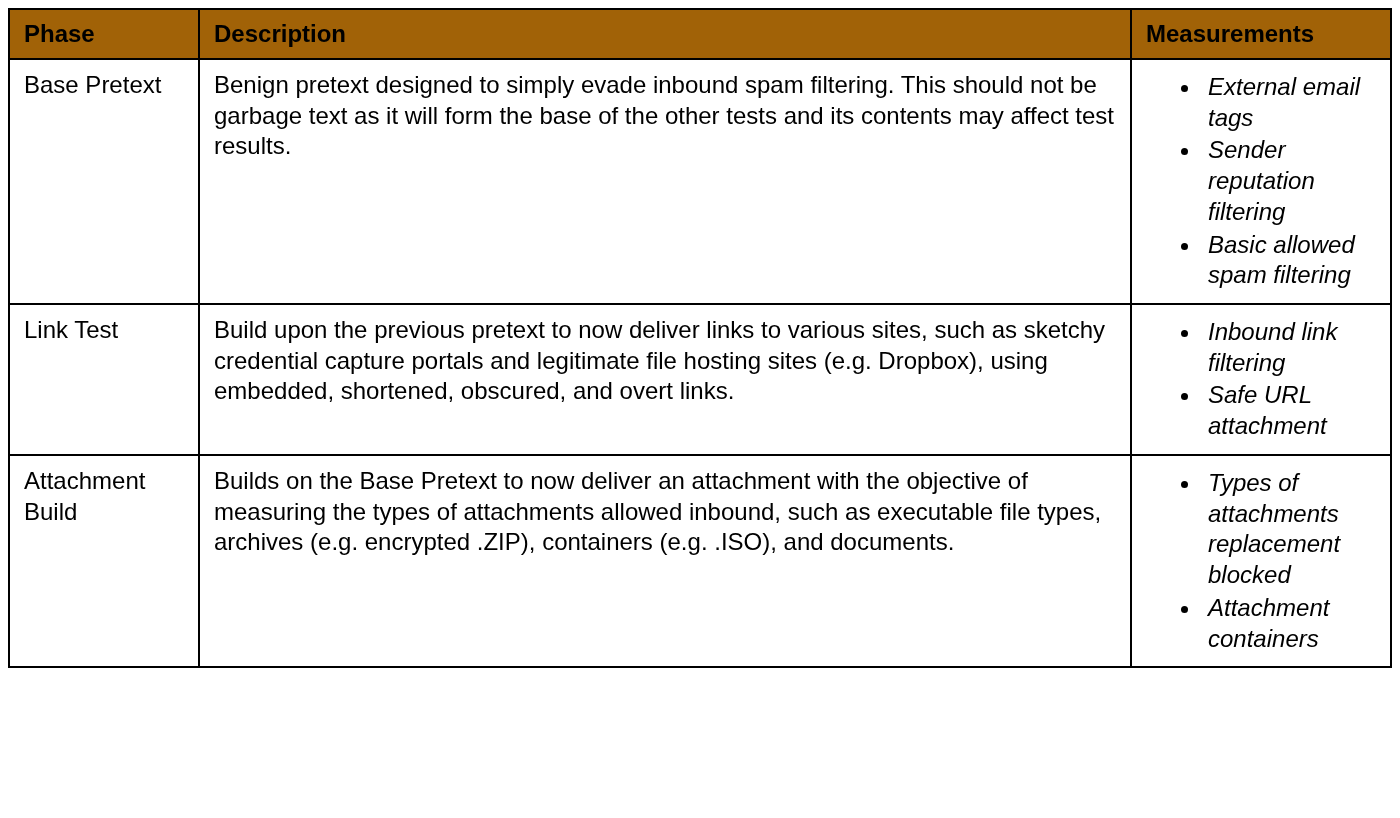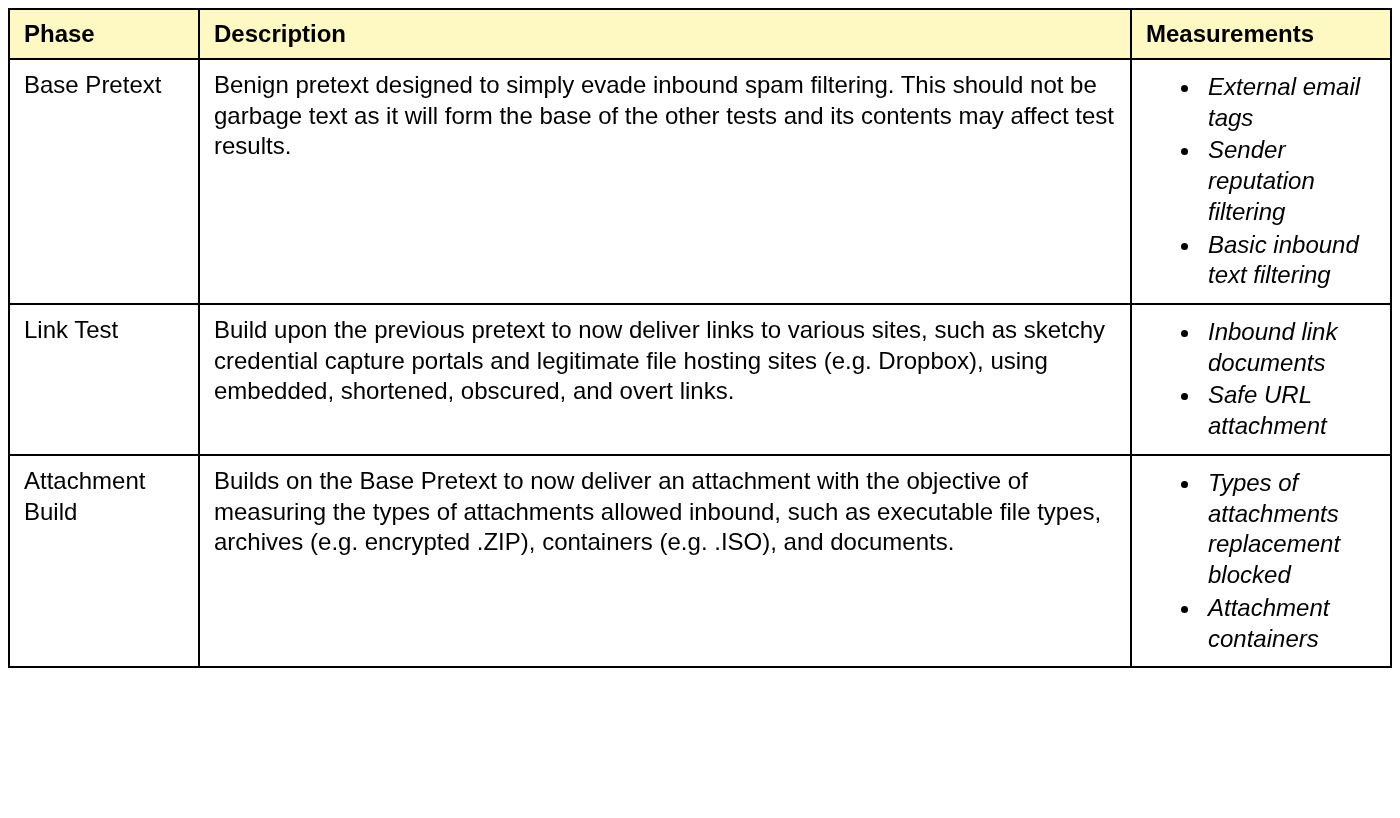--- a/index.html
+++ b/index.html
@@ -20,21 +20,21 @@
       table-layout: fixed;
     }
     th, td {
       border: 2px solid #000000;
       padding: 10px 14px;
       text-align: left;
       vertical-align: top;
     }
     th {
       font-weight: bold;
-      background: #fef9c3;
+      background: #a16207;
     }
     col.col-phase { width: 190px; }
     col.col-desc { width: auto; }
     col.col-meas { width: 260px; }
     ul {
       list-style-type: disc;
       padding-left: 56px;
       margin: 0;
     }
     li {
@@ -72,30 +72,30 @@
   </thead>
   <tbody>
 
   <tr>
         <td class="phase-cell">Base Pretext</td>
         <td class="desc-cell">Benign pretext designed to simply evade inbound spam filtering. This should not be garbage text as it will form the base of the other tests and its contents may affect test results.</td>
         <td class="meas-cell">
           <ul>
             <li>External email tags</li>
             <li>Sender reputation filtering</li>
-            <li>Basic inbound text filtering</li>
+            <li>Basic allowed spam filtering</li>
           </ul>
         </td>
       </tr>
       <tr>
         <td class="phase-cell">Link Test</td>
         <td class="desc-cell">Build upon the previous pretext to now deliver links to various sites, such as sketchy credential capture portals and legitimate file hosting sites (e.g. Dropbox), using embedded, shortened, obscured, and overt links.</td>
         <td class="meas-cell">
           <ul>
-            <li>Inbound link documents</li>
+            <li>Inbound link filtering</li>
             <li>Safe URL attachment</li>
           </ul>
         </td>
       </tr>
       <tr>
         <td class="phase-cell">Attachment Build</td>
         <td class="desc-cell">Builds on the Base Pretext to now deliver an attachment with the objective of measuring the types of attachments allowed inbound, such as executable file types, archives (e.g. encrypted .ZIP), containers (e.g. .ISO), and documents.</td>
         <td class="meas-cell">
           <ul>
             <li>Types of attachments replacement blocked</li>

